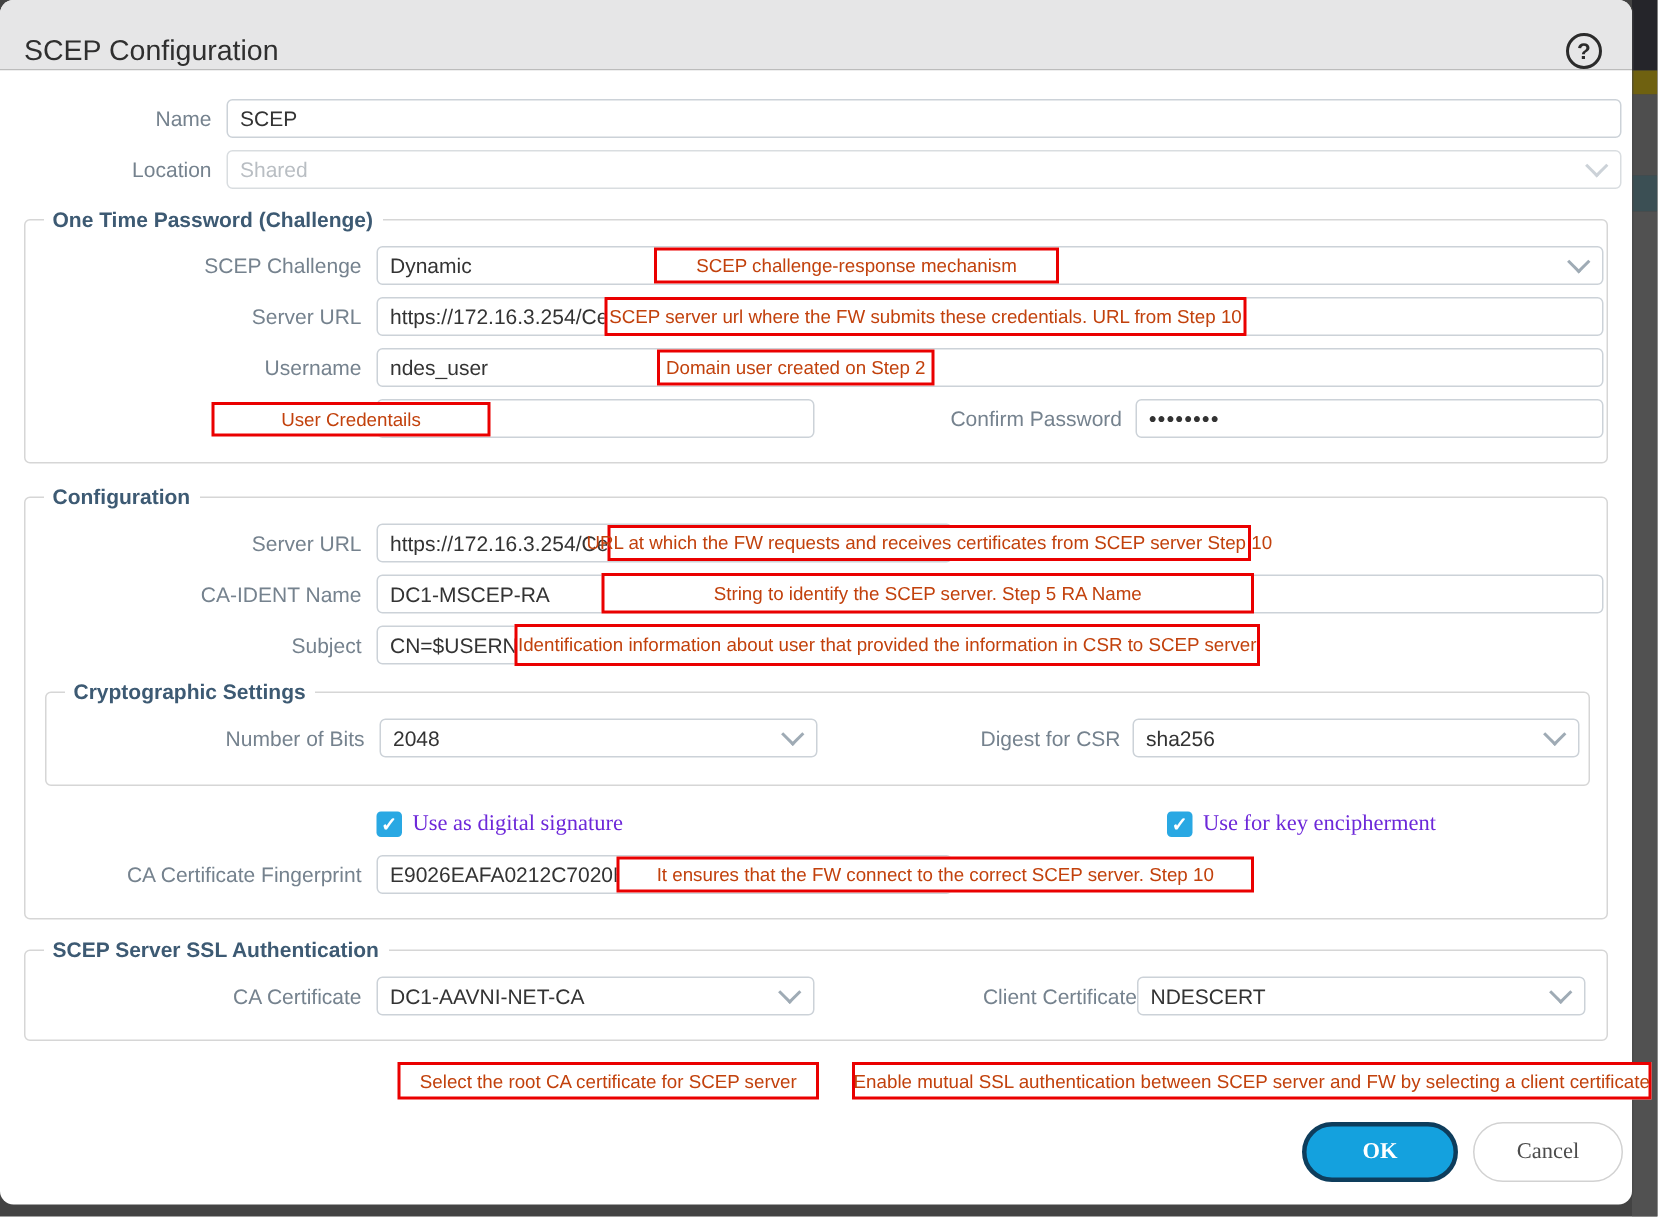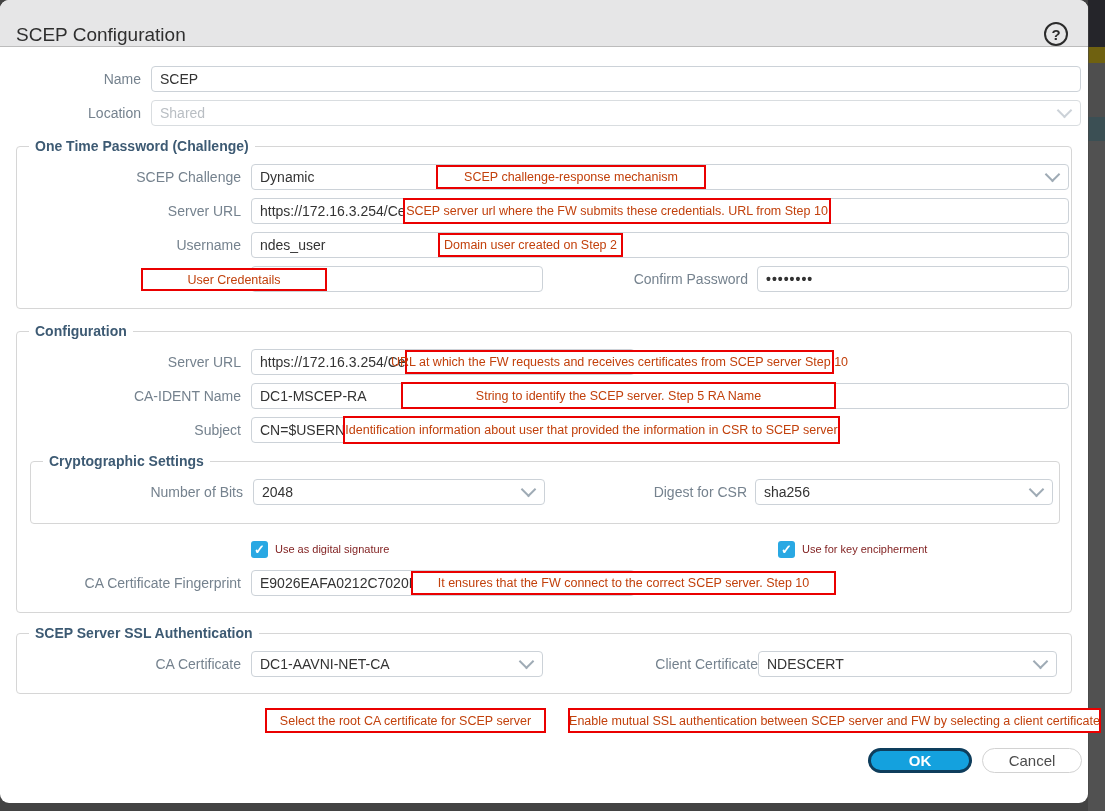--- a/index.html
+++ b/index.html
@@ -80,24 +80,24 @@
   .client-lbl{width:215px;text-align:right;color:#75828e;font-size:14px;margin-right:0;flex-shrink:0;}
 
   .cb-row{display:flex;align-items:center;margin:14px 0 10px;height:22px;padding-left:232px;}
   .cb-group{display:flex;align-items:center;}
   #cb-group1{width:527px;}
   .cb{
     width:17px;height:17px;background:#29a8e3;border-radius:3px;color:#fff;
     font-size:13px;font-weight:bold;display:flex;align-items:center;justify-content:center;
     margin-right:7px;cursor:pointer;flex-shrink:0;
   }
-  .cb-label{color:#7f1d1d;font-size:11px;white-space:nowrap;}
+  .cb-label{color:#6d28d9;font-size:15px;white-space:nowrap;font-family:Liberation Serif, serif;}
 
   .footer{position:absolute;top:748px;left:0;right:0;display:flex;justify-content:flex-end;gap:10px;padding-right:6px;}
-  .btn{height:25px;border-radius:20px;font-family:Liberation Sans, sans-serif;cursor:pointer;}
+  .btn{height:40px;border-radius:20px;font-family:Liberation Serif, serif;cursor:pointer;}
   .btn-ok{width:104px;background:#14a1de;border:3px solid #0e3d5c;color:#fff;font-size:15px;font-weight:bold;box-sizing:border-box;}
   .btn-cancel{width:100px;background:#fff;border:1px solid #d2d2d2;color:#4c4c4c;font-size:15px;box-sizing:border-box;}
 </style>
 </head>
 <body>
 
 <div class="strip-seg" id="seg1"></div>
 <div class="strip-seg" id="seg2"></div>
 <div class="strip-seg" id="seg3"></div>
 <div class="strip-seg" id="seg4"></div>

